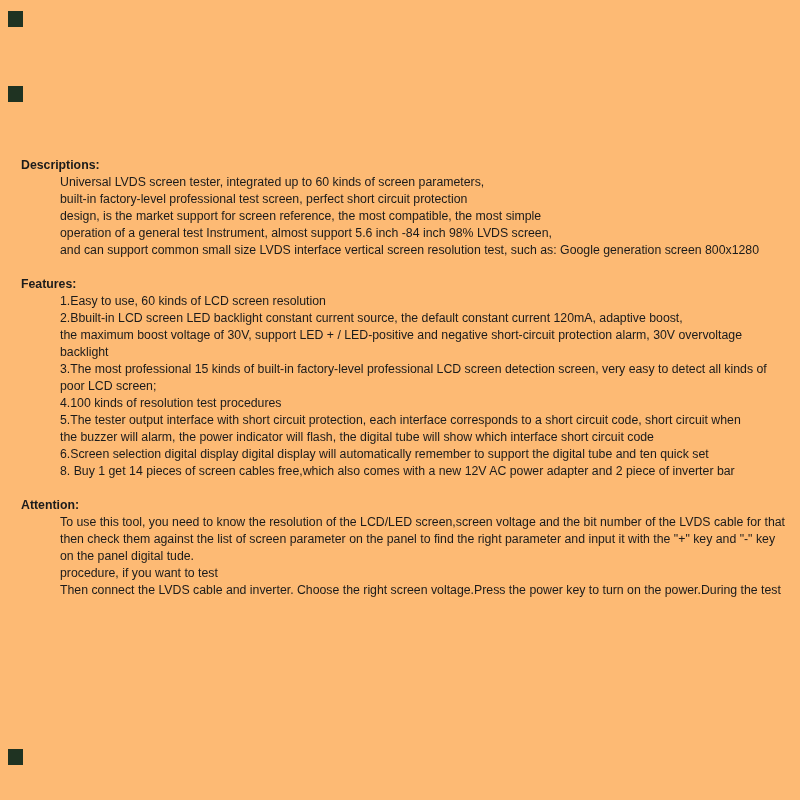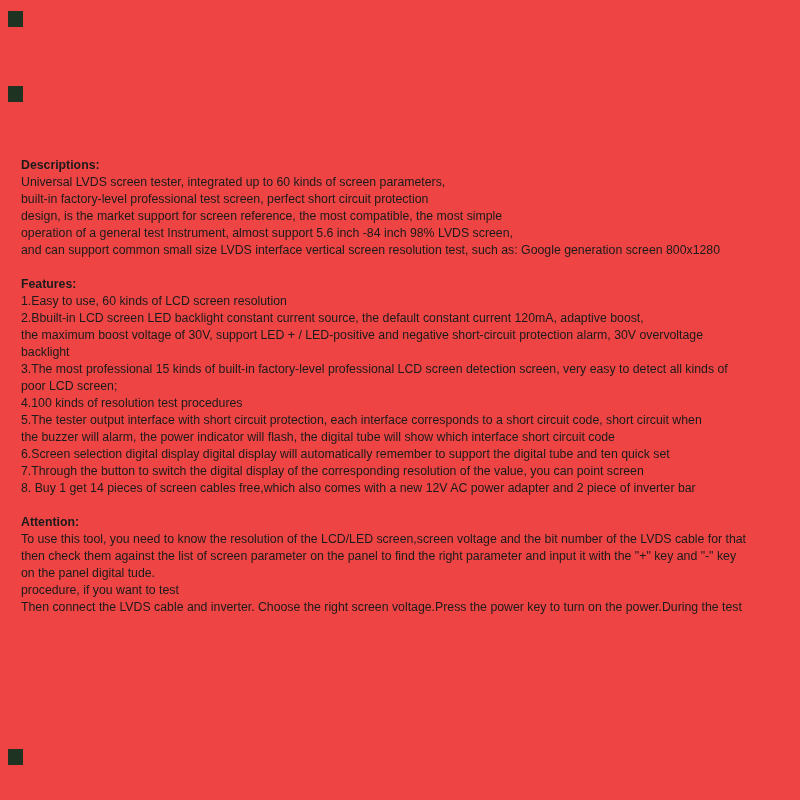--- a/index.html
+++ b/index.html
@@ -4,39 +4,40 @@
 <style>
   html, body {
     margin: 0;
     padding: 0;
     background: #ffffff;
   }
   .page {
     position: relative;
     width: 800px;
     height: 800px;
-    background: #ef4444;
+    background: #fdba74;
     overflow: hidden;
     font-family: "Liberation Sans", sans-serif;
   }
   .content {
     position: absolute;
     left: 21px;
     top: 157px;
     font-size: 12.3px;
     line-height: 17px;
     color: #1b1b1b;
     letter-spacing: 0;
   }
   .heading {
     font-weight: bold;
     white-space: nowrap;
   }
   .line {
     white-space: nowrap;
+    margin-left: 39px;
   }
   .section + .section {
     margin-top: 17px;
   }
   .artifact {
     position: absolute;
     width: 15px;
     height: 16px;
     background: #1f3322;
   }
@@ -69,21 +70,20 @@
       <div class="line">1.Easy to use, 60 kinds of LCD screen resolution</div>
       <div class="line">2.Bbuilt-in LCD screen LED backlight constant current source, the default constant current 120mA, adaptive boost,</div>
       <div class="line">the maximum boost voltage of 30V, support LED + / LED-positive and negative short-circuit protection alarm, 30V overvoltage</div>
       <div class="line">backlight</div>
       <div class="line">3.The most professional 15 kinds of built-in factory-level professional LCD screen detection screen, very easy to detect all kinds of</div>
       <div class="line">poor LCD screen;</div>
       <div class="line">4.100 kinds of resolution test procedures</div>
       <div class="line">5.The tester output interface with short circuit protection, each interface corresponds to a short circuit code, short circuit when</div>
       <div class="line">the buzzer will alarm, the power indicator will flash, the digital tube will show which interface short circuit code</div>
       <div class="line">6.Screen selection digital display digital display will automatically remember to support the digital tube and ten quick set</div>
-      <div class="line">7.Through the button to switch the digital display of the corresponding resolution of the value, you can point screen</div>
       <div class="line">8. Buy 1 get 14 pieces of screen cables free,which also comes with a new 12V AC power adapter and 2 piece of inverter bar</div>
     </div>
 
     <div class="section">
       <div class="heading">Attention:</div>
       <div class="line">To use this tool, you need to know the resolution of the LCD/LED screen,screen voltage and the bit number of the LVDS cable for that</div>
       <div class="line">then check them against the list of screen parameter on the panel to find the right parameter and input it with the "+" key and "-" key</div>
       <div class="line">on the panel digital tude.</div>
       <div class="line">procedure, if you want to test</div>
       <div class="line">Then connect the LVDS cable and inverter. Choose the right screen voltage.Press the power key to turn on the power.During the test</div>

